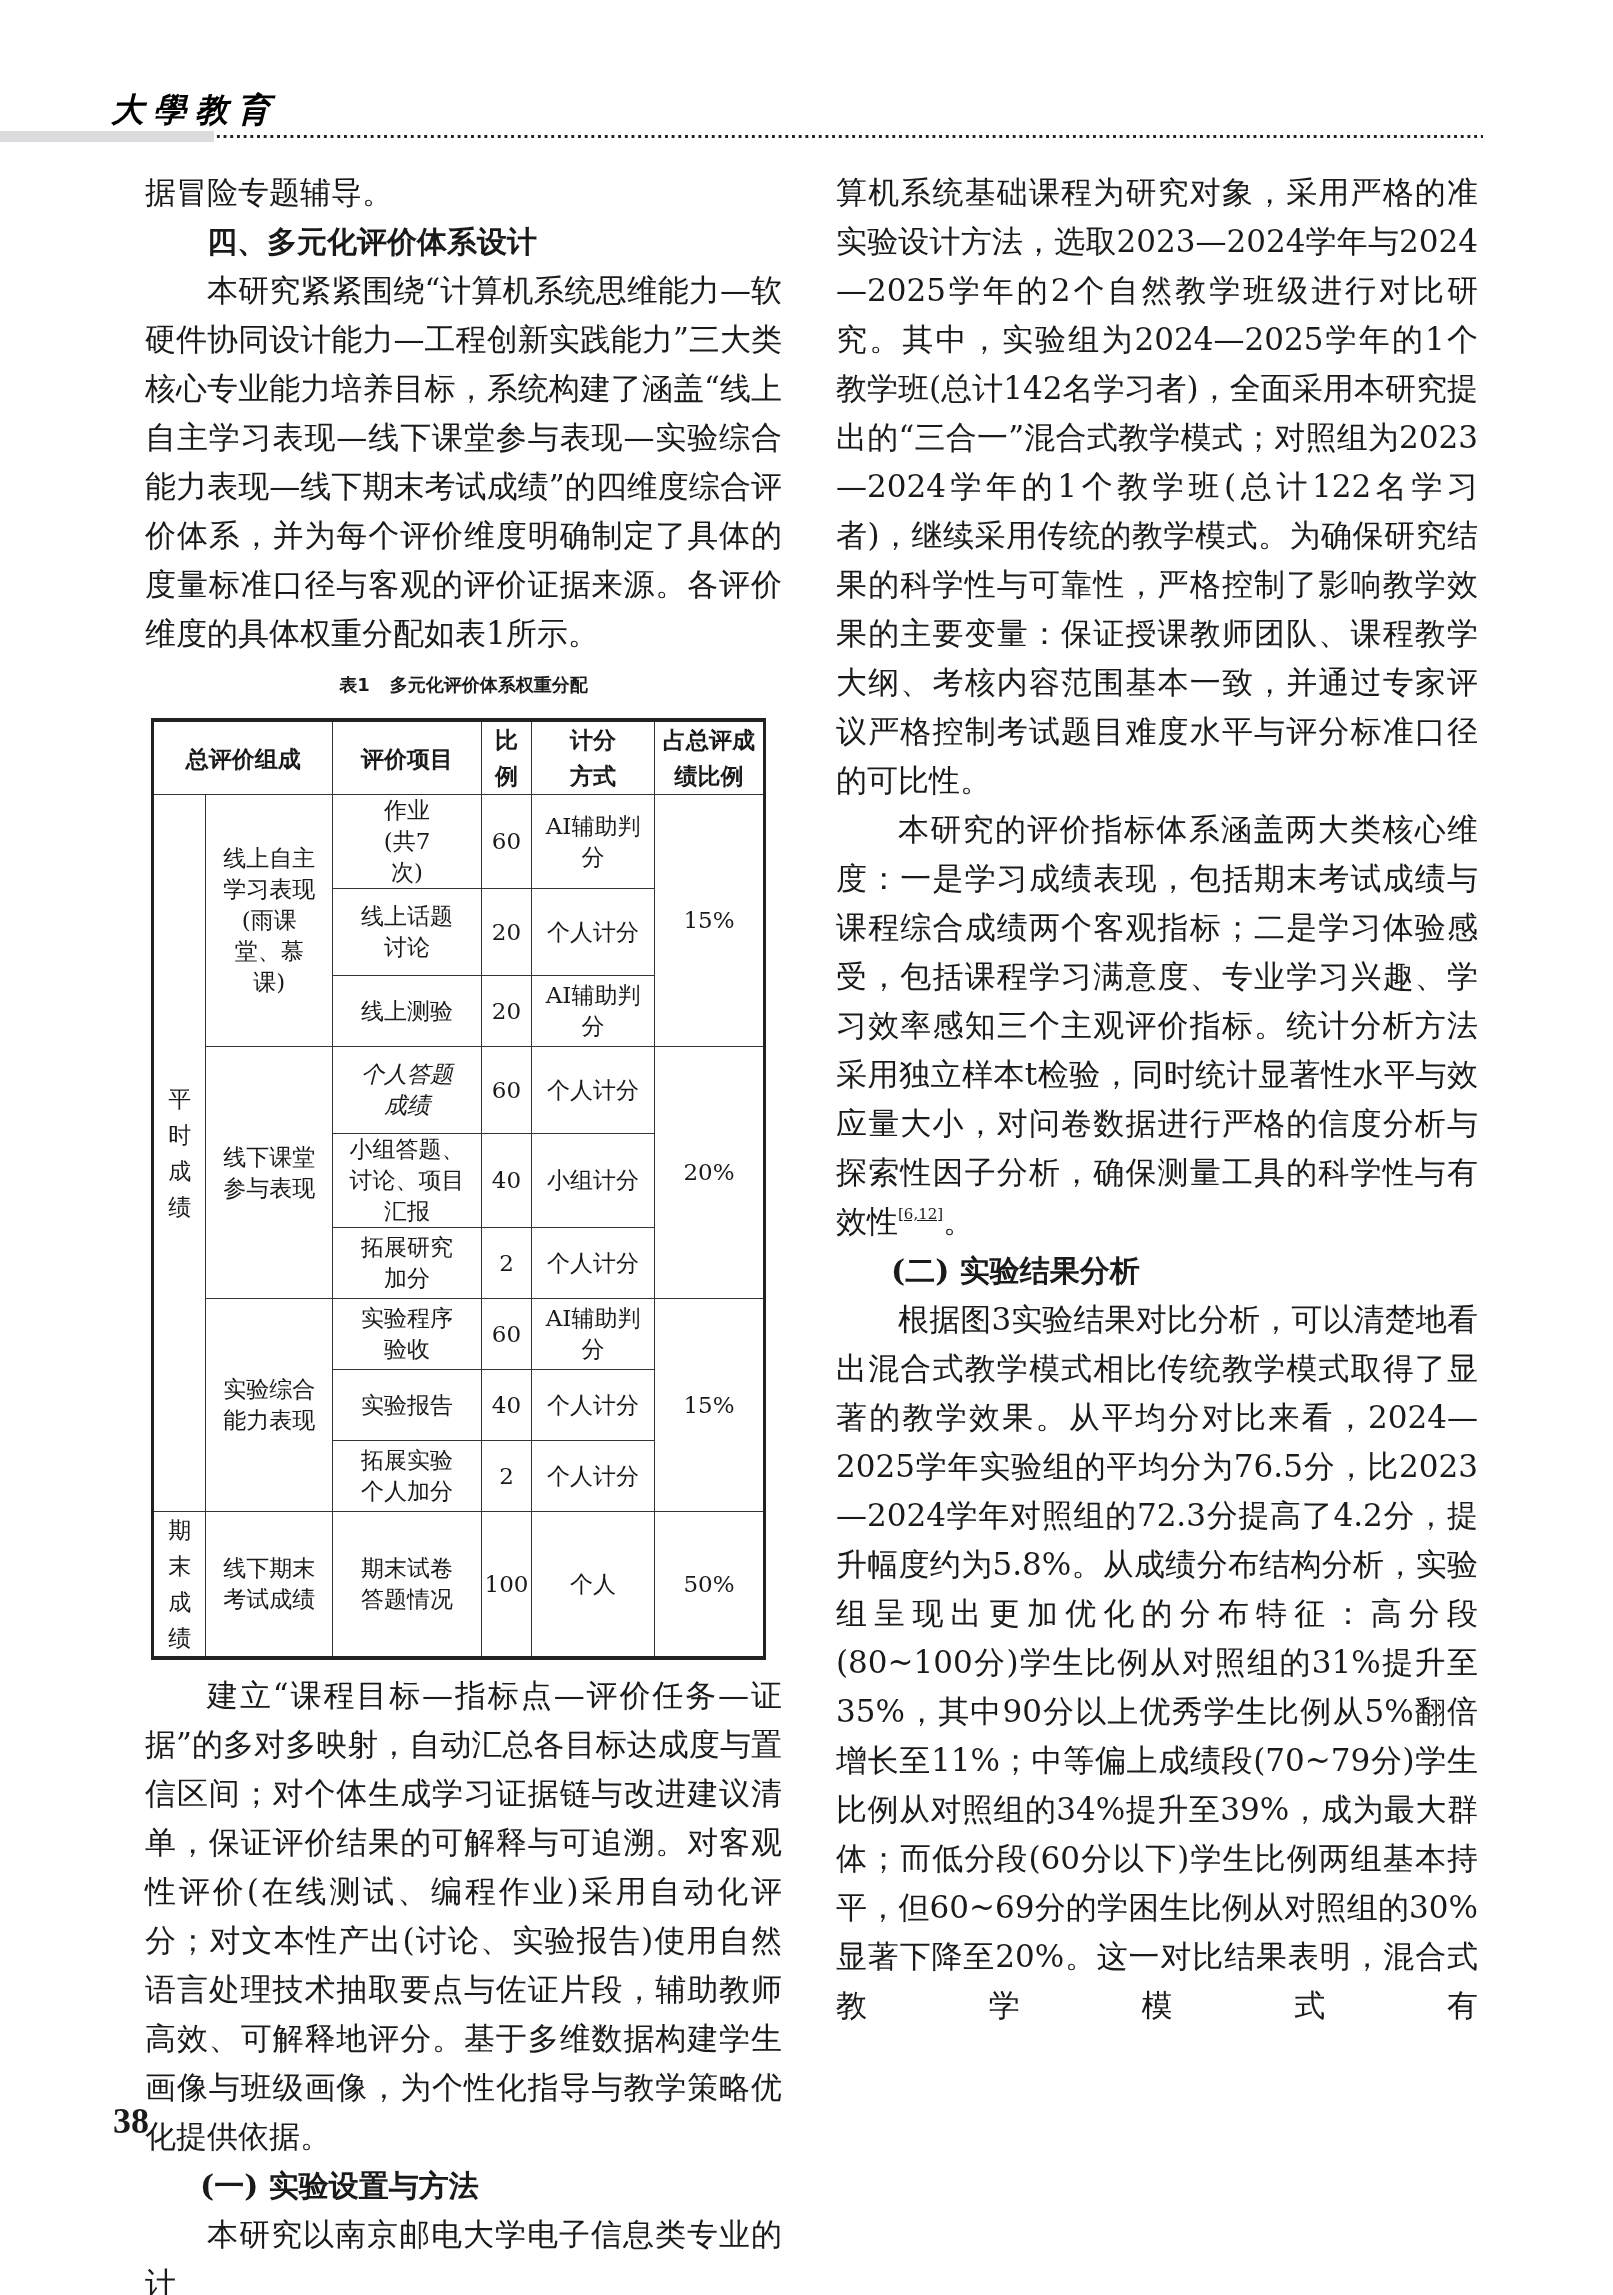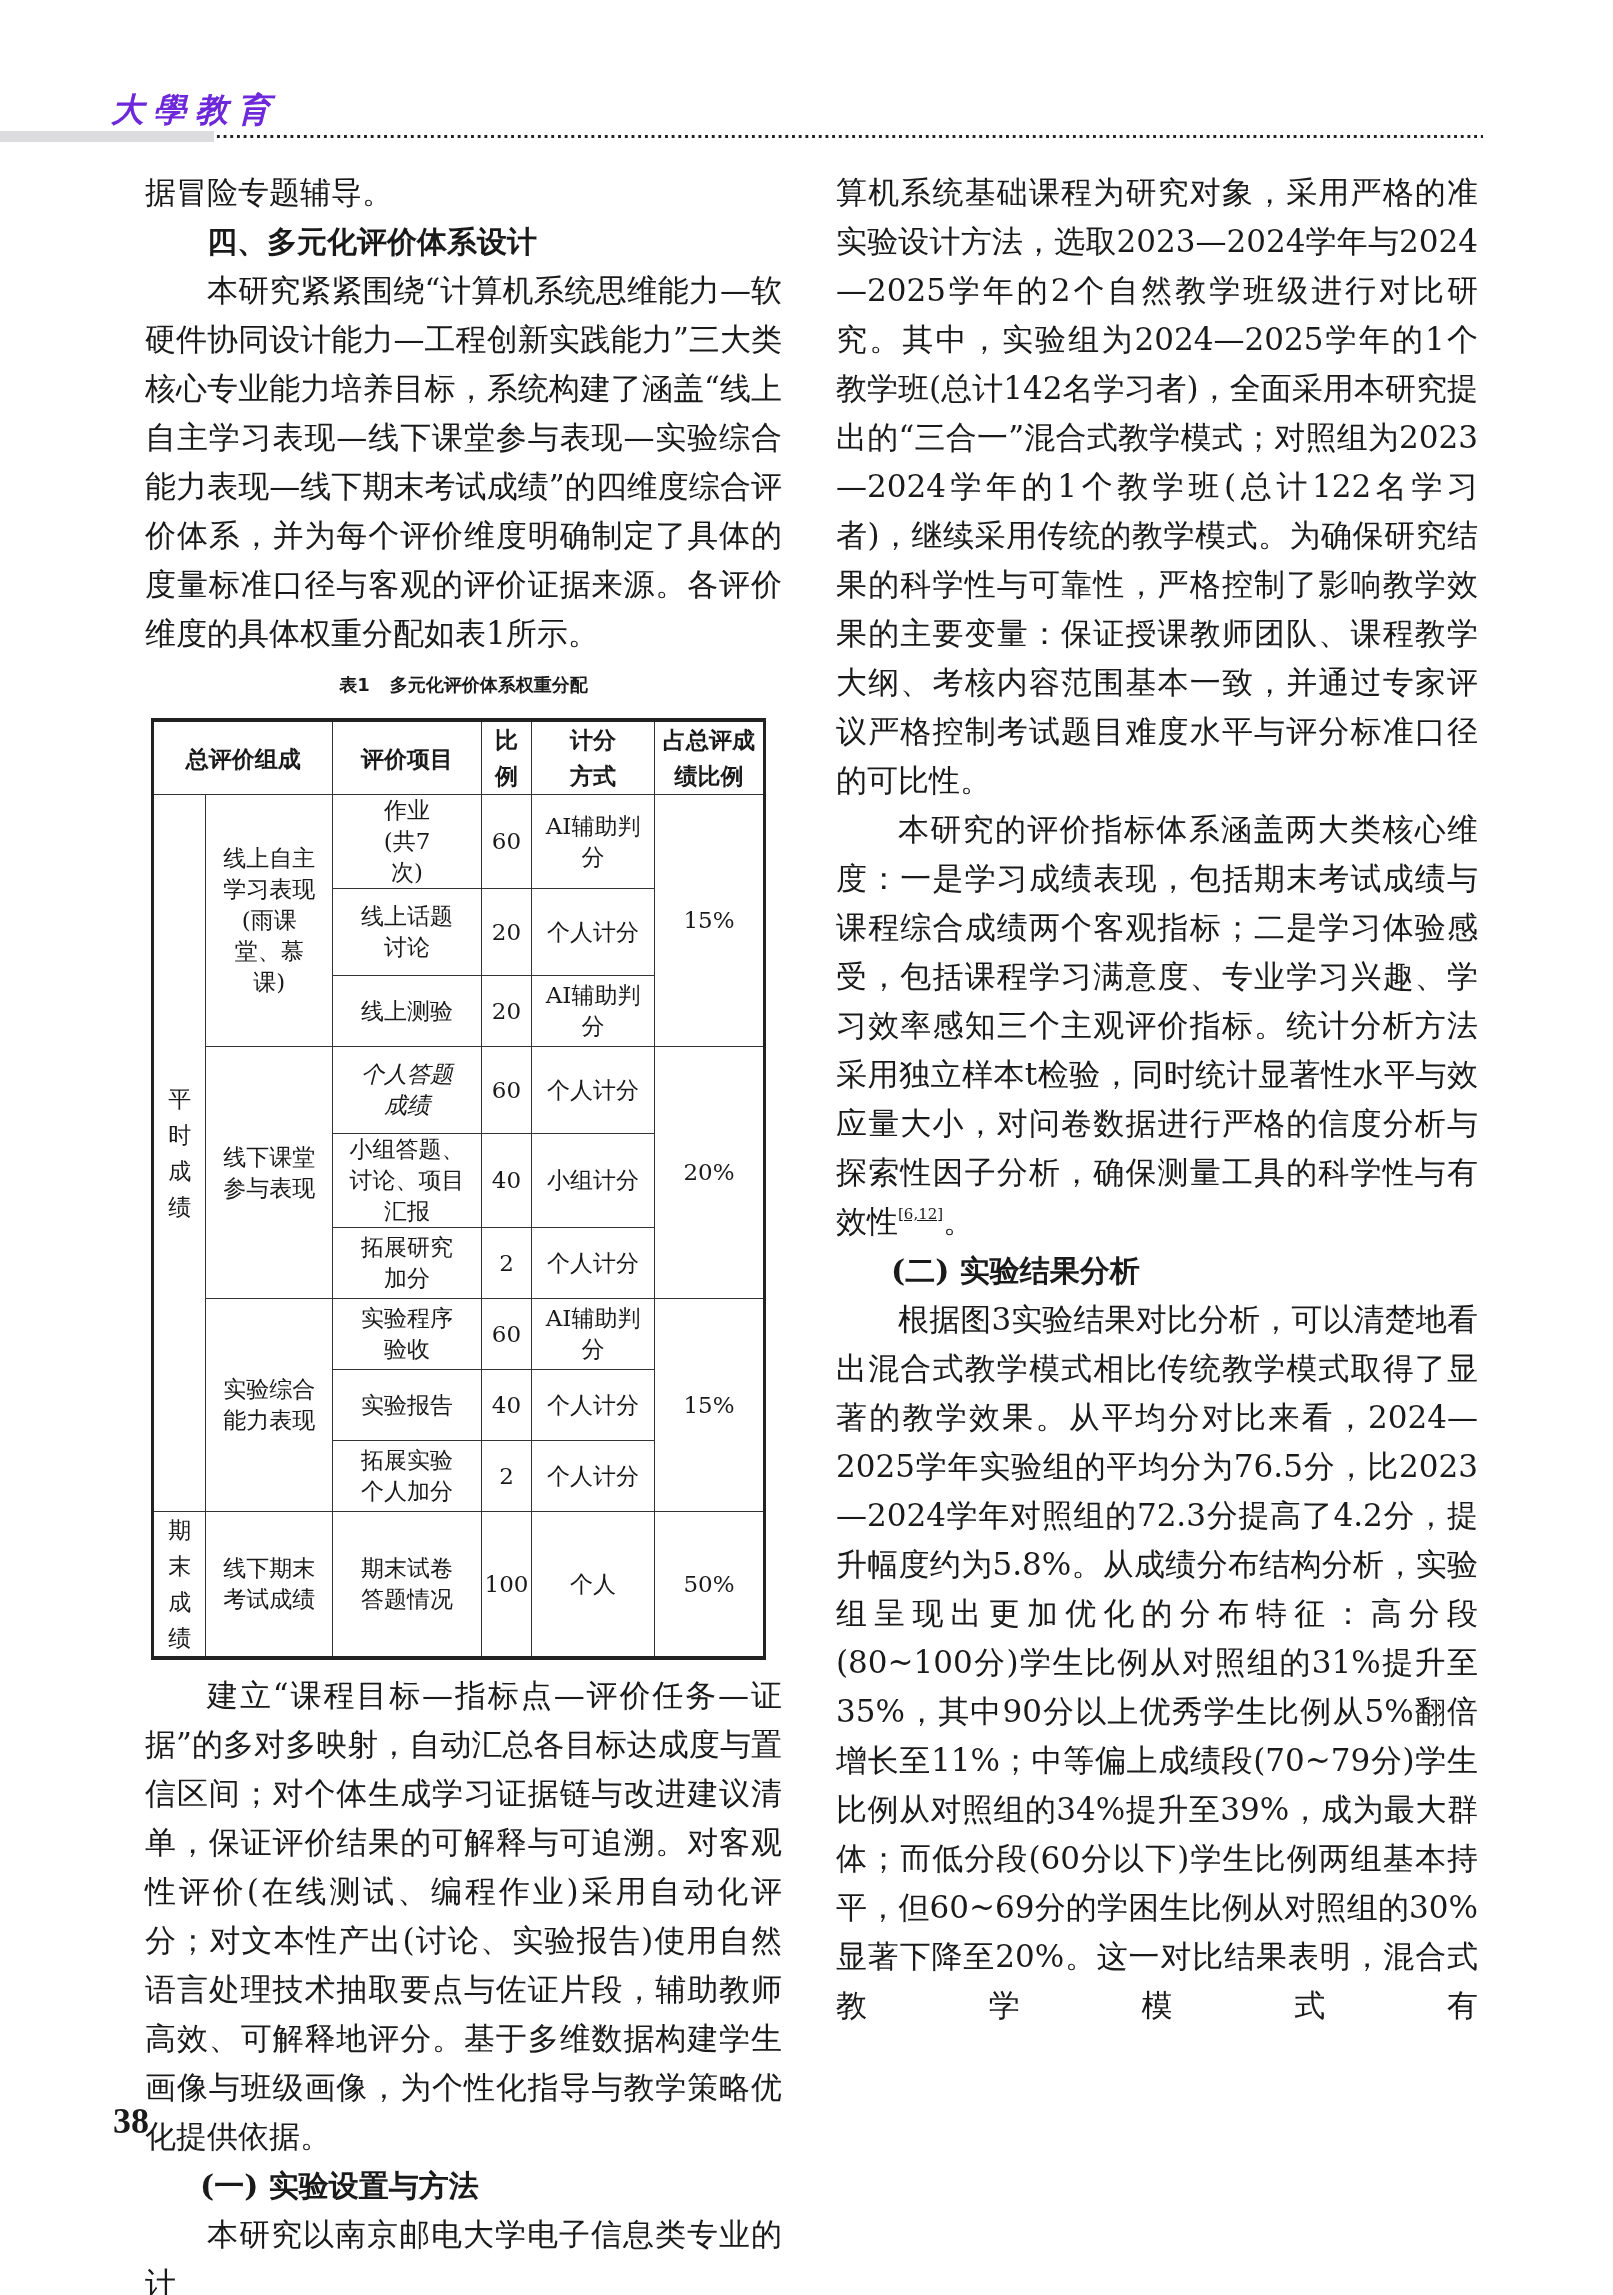--- a/index.html
+++ b/index.html
@@ -1,19 +1,19 @@
 <!DOCTYPE html>
 <html style="font-size:8px"><head>
 <meta charset="utf-8">
 <style>
   html, body { margin: 0; padding: 0; background: #ffffff; }
   body { width: 1614px; height: 2295px; position: relative; overflow: hidden;
          font-family: "DejaVu Serif", "Liberation Serif", serif; color: #1a1a1a; }
   .masthead-logo { position: absolute; left: 111px; top: 88px; font-size: 33px; font-style: italic;
-         font-weight: bold; letter-spacing: 9px; color: #6d28d9; font-family: "DejaVu Serif", serif; }
+         font-weight: bold; letter-spacing: 9px; color: #000000; font-family: "DejaVu Serif", serif; }
   .masthead-bar { position: absolute; left: 0; top: 131px; width: 214px; height: 11px; background: #dcdcdf; }
   .masthead-dots { position: absolute; left: 215px; top: 133px; width: 1268px; height: 7px;
          background-image: radial-gradient(circle, #222 1.5px, transparent 1.8px);
          background-size: 6.7px 7px; background-repeat: repeat-x; }
   .col { position: absolute; top: 168px; font-size: 31px; line-height: 49px; text-align: justify; }
   .col-left { left: 145px; width: 637px; }
   .col-right { left: 836px; width: 642px; }
   .p { margin: 0; text-indent: 62px; text-align: justify; text-align-last: left; }
   .p.noindent { text-indent: 0; }
   .h1 { margin: 0; padding-left: 62px; font-weight: bold; font-family: Liberation Serif, serif; font-size: 30px; }

